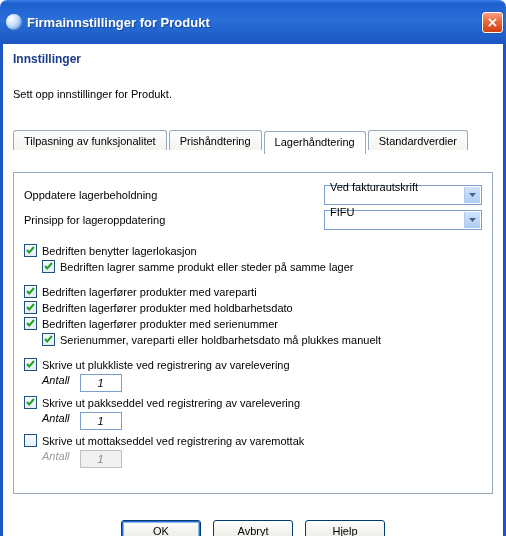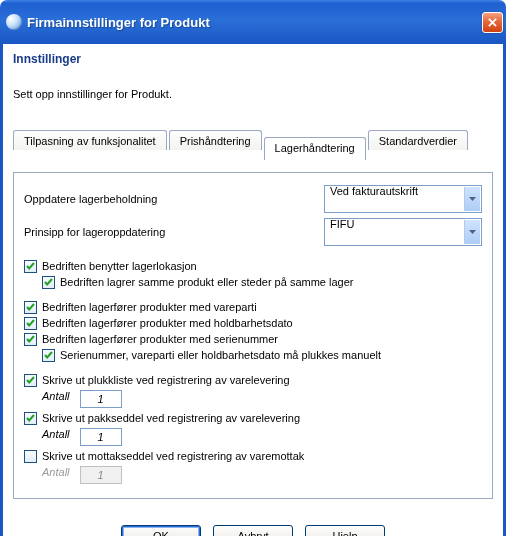--- a/index.html
+++ b/index.html
@@ -71,21 +71,21 @@
     height: 20px;
     display: flex; align-items: center;
     color: #000;
     cursor: pointer;
   }
   .tab.active {
     background: #fff;
     height: 23px;
     padding-bottom: 5px;
     position: relative;
-    top: 7px;
+    top: 1px;
     border-color: #9aa8c0;
   }
   .tab.active::after {
     content:"";
     position:absolute;
     left:0; right:0; bottom:-1px;
     height:2px; background:#fff;
   }
   .tabpanel {
     border: 1px solid #9aa8c0;
@@ -93,38 +93,38 @@
     padding: 12px 10px 10px 10px;
     flex: 1;
     position: relative;
     z-index: 1;
   }
   .row { display: flex; align-items: center; margin-bottom: 5px; }
   .label-col { width: 300px; }
   .select-col { flex: 1; }
   .xp-select {
     width: 100%;
-    height: 28px;
+    height: 20px;
     border: 1px solid #7b9ecb;
     background: #fff;
     position: relative;
     display: flex;
     align-items: center;
     padding: 0 20px 16px 5px;
     cursor: pointer;
   }
   .xp-select .caret {
     position: absolute; right: 1px; top: 1px; bottom: 1px;
     width: 16px;
     background: linear-gradient(to bottom,#cfe3ff,#aecdf5);
     border-left: 1px solid #b6c9e6;
     display:flex;align-items:center;justify-content:center;
   }
   .xp-select .caret svg { width:7px; height:4px; }
-  .cb-row { display: flex; align-items: flex-start; margin: 3px 0; }
+  .cb-row { display: flex; align-items: center; margin: 3px 0; }
   .cb-row.indent { margin-left: 18px; }
   .cb {
     width: 13px; height: 13px;
     border: 1px solid #1c5180;
     background: linear-gradient(to bottom,#f7fbfe,#e4edf7);
     margin-right: 5px;
     display: inline-flex; align-items: center; justify-content: center;
     flex-shrink: 0;
     cursor: pointer;
   }

